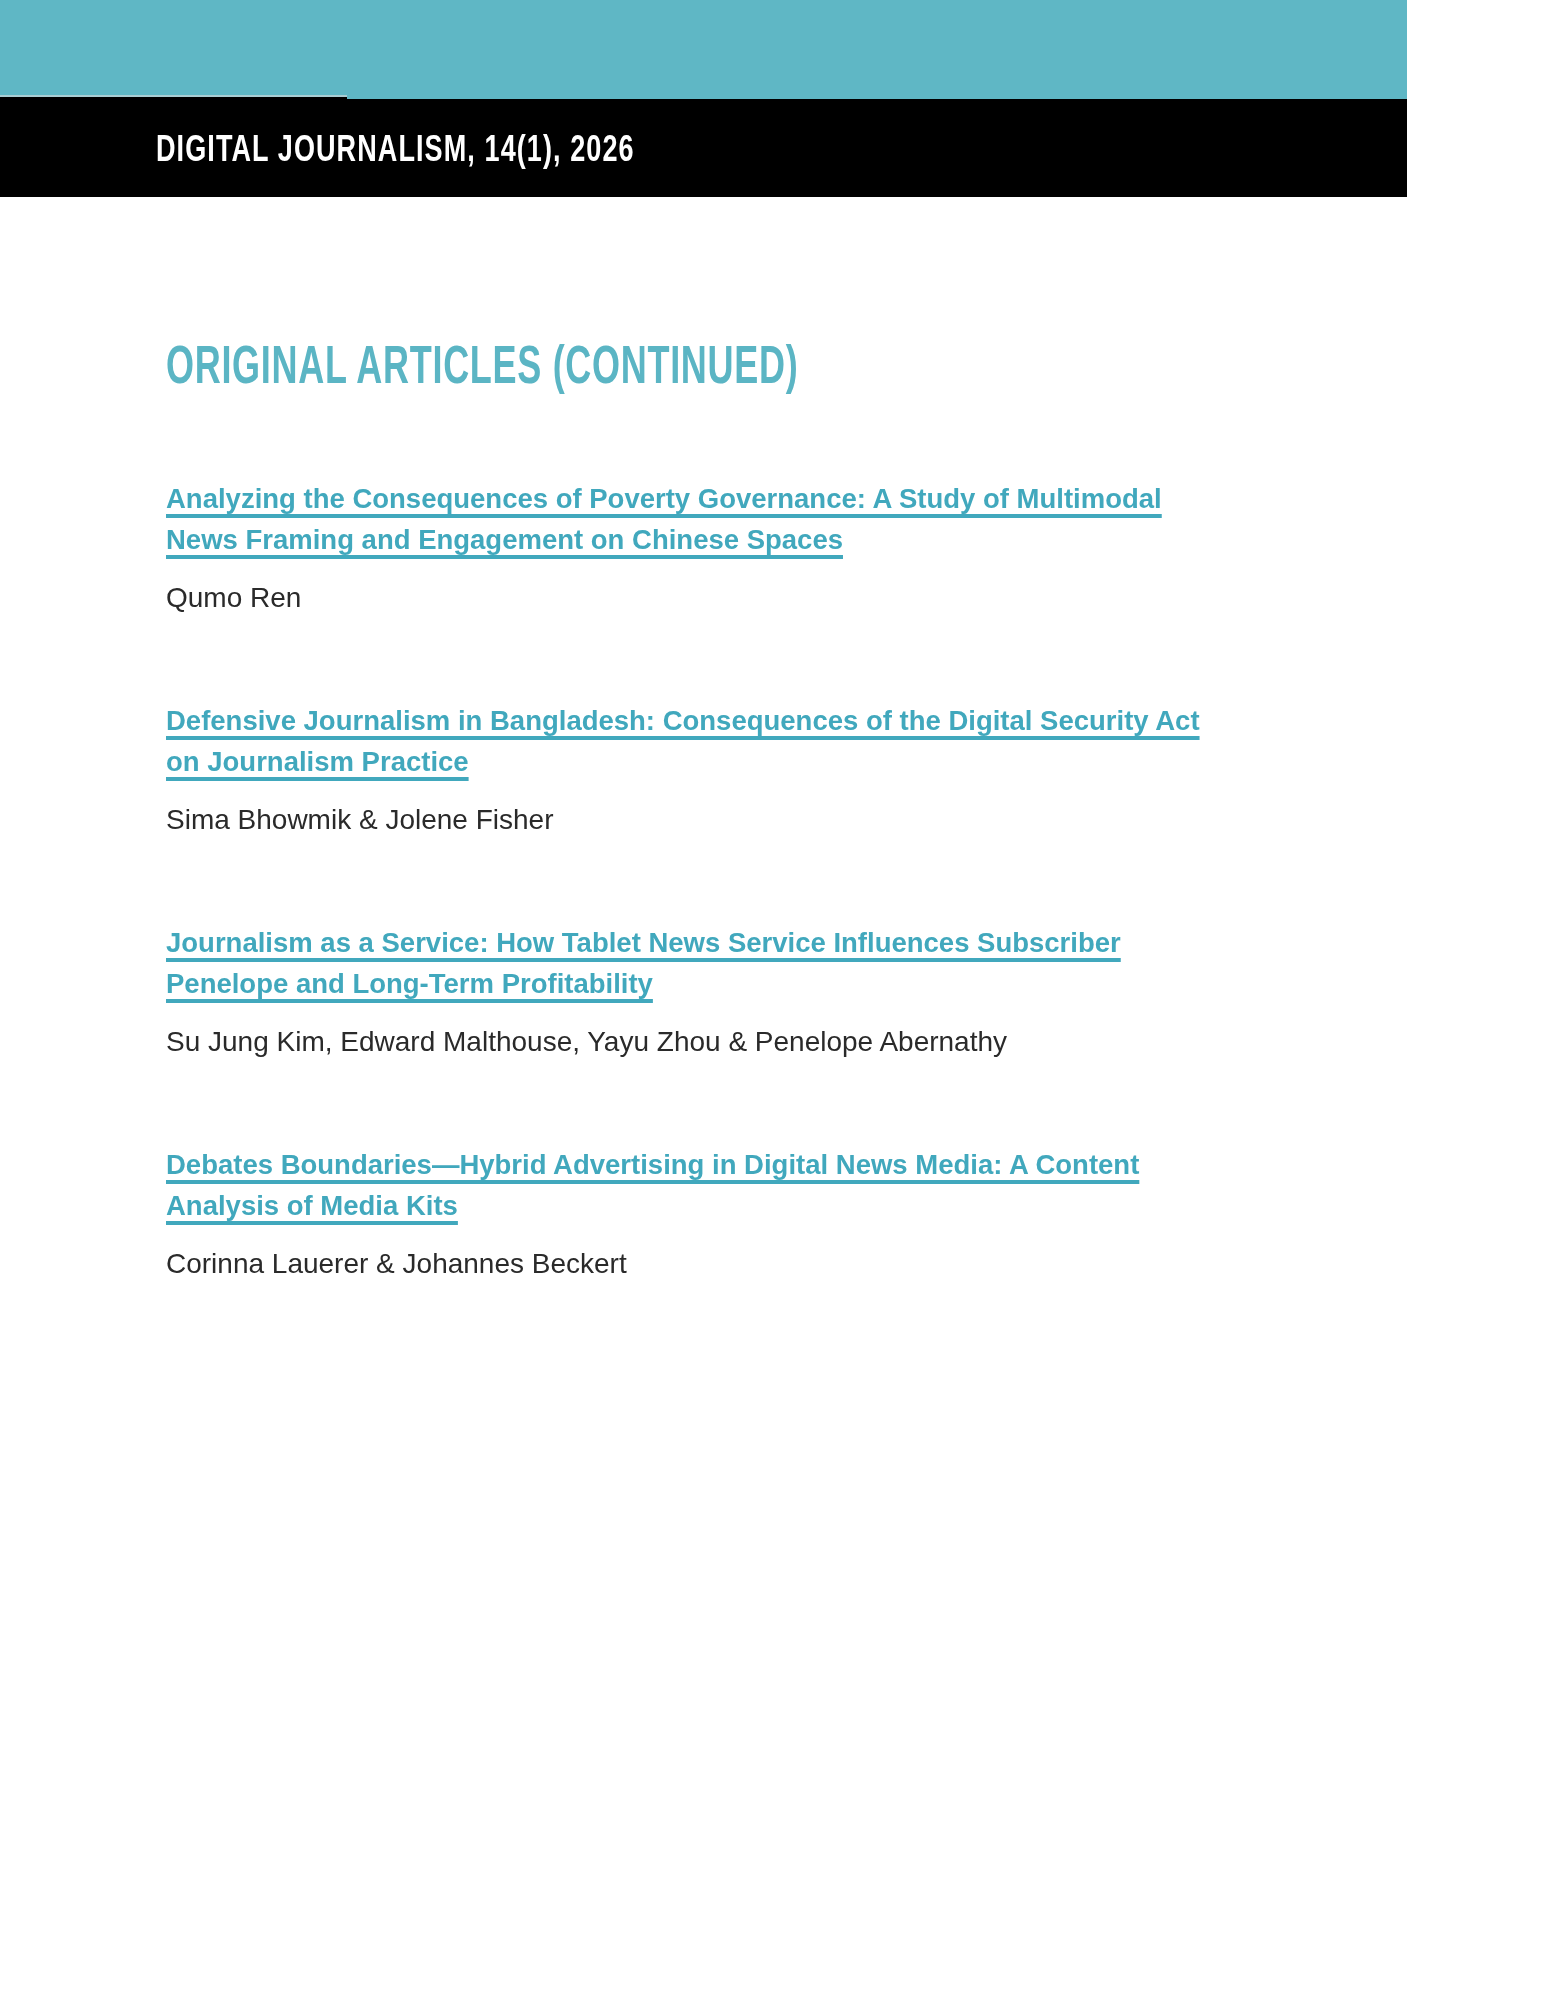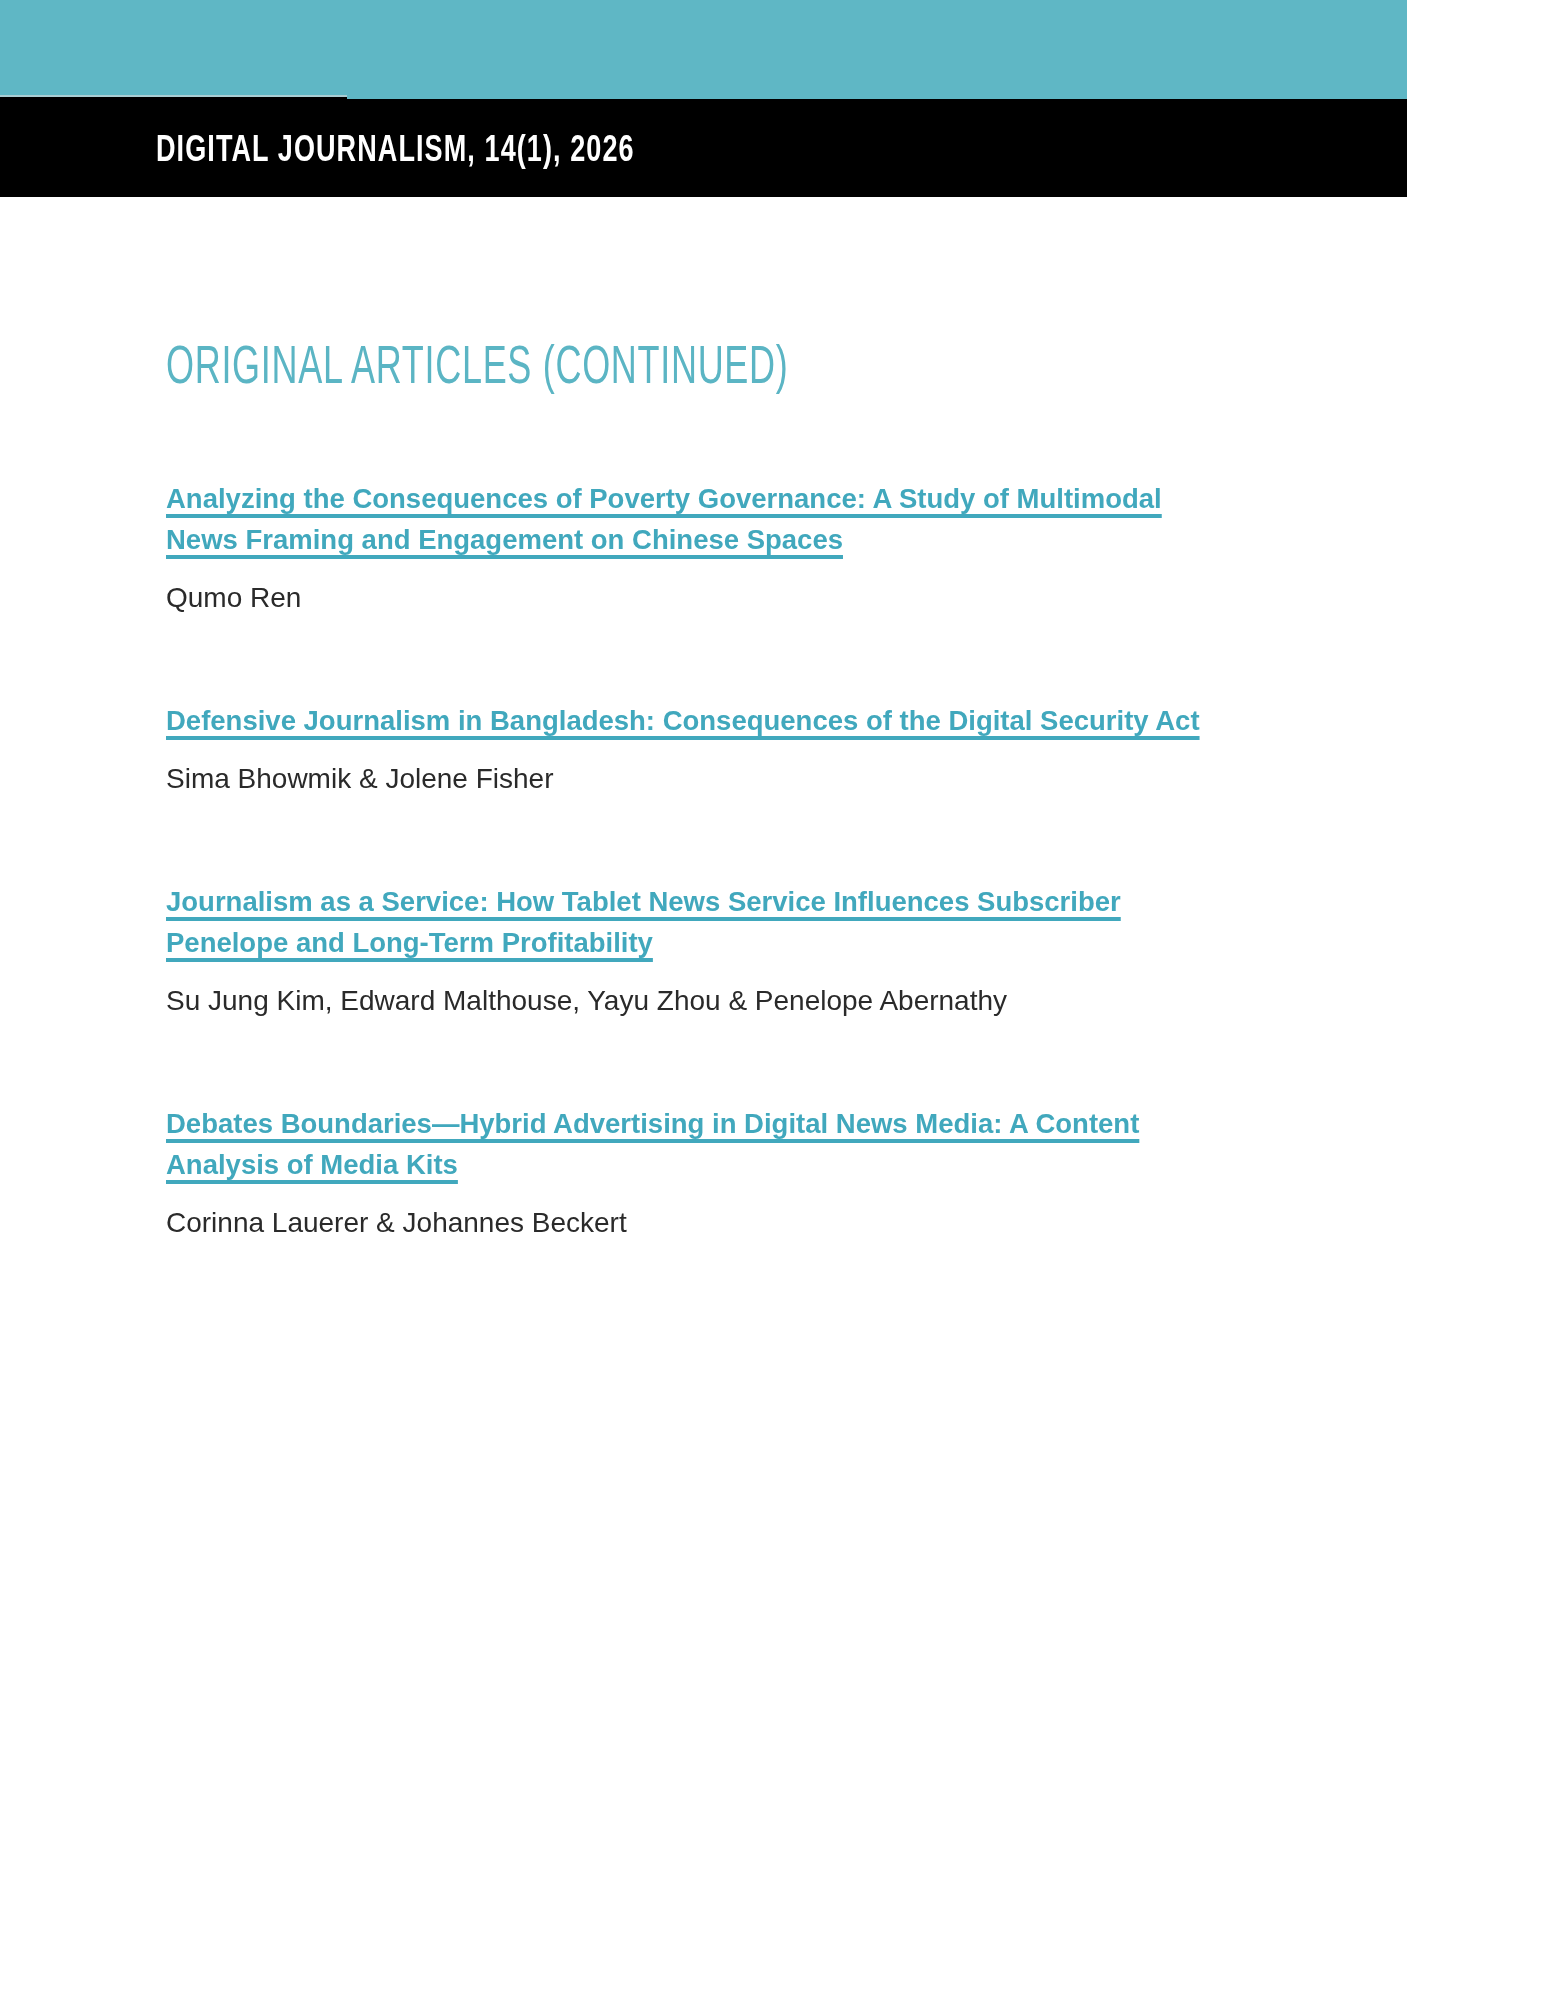--- a/index.html
+++ b/index.html
@@ -57,21 +57,21 @@
   .content {
     position: absolute;
     top: 197px;
     left: 166px;
     width: 1300px;
   }
   .section-heading {
     margin: 141px 0 0 0;
     color: #5bb5c4;
     font-size: 53px;
-    font-weight: 400;
+    font-weight: 700;
     letter-spacing: 1px;
     line-height: 53px;
   }
   .article-list { margin-top: 87px; }
   .article { margin-bottom: 82px; }
   .article:nth-of-type(4) { margin-bottom: 102px; }
 
   .article-title {
     display: block;
     color: #41a8bd;
@@ -125,20 +125,21 @@
           <span class="title-line">Analyzing the Consequences of Poverty Governance: A Study of Multimodal</span>
           <span class="title-line">News Framing and Engagement on Chinese Spaces</span>
         </a>
         <div class="article-authors">Qumo Ren</div>
       </div>
 
 
       <div class="article">
         <a class="article-title">
           <span class="title-line">Defensive Journalism in Bangladesh: Consequences of the Digital Security Act</span>
+          <span class="title-line">on Journalism Practice</span>
         </a>
         <div class="article-authors">Sima Bhowmik &amp; Jolene Fisher</div>
       </div>
 
       <div class="article">
         <a class="article-title">
           <span class="title-line">Journalism as a Service: How Tablet News Service Influences Subscriber</span>
           <span class="title-line">Penelope and Long-Term Profitability</span>
         </a>
         <div class="article-authors">Su Jung Kim, Edward Malthouse, Yayu Zhou &amp; Penelope Abernathy</div>

